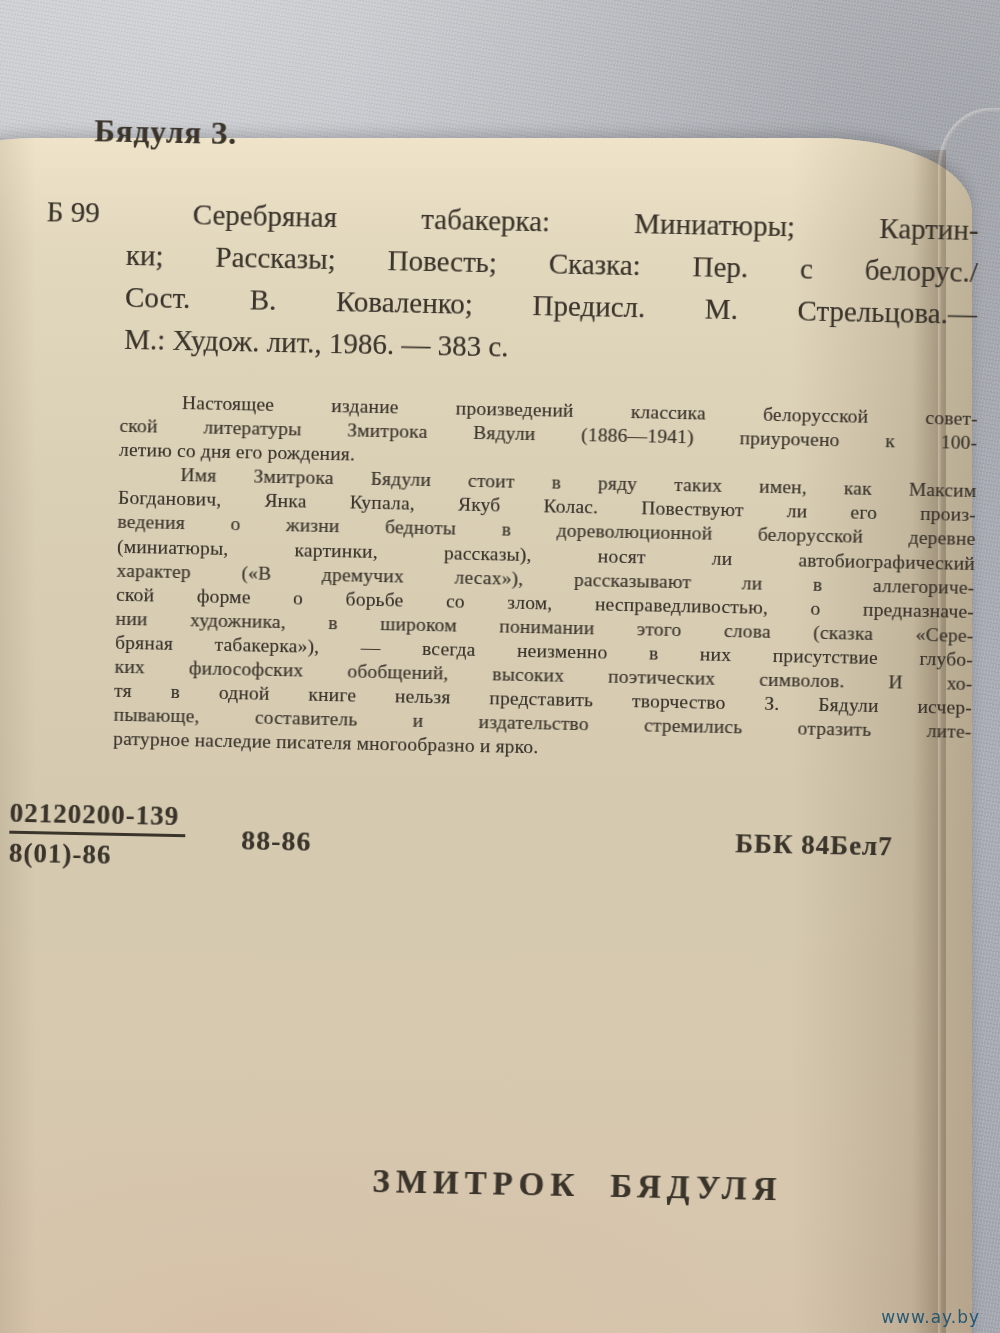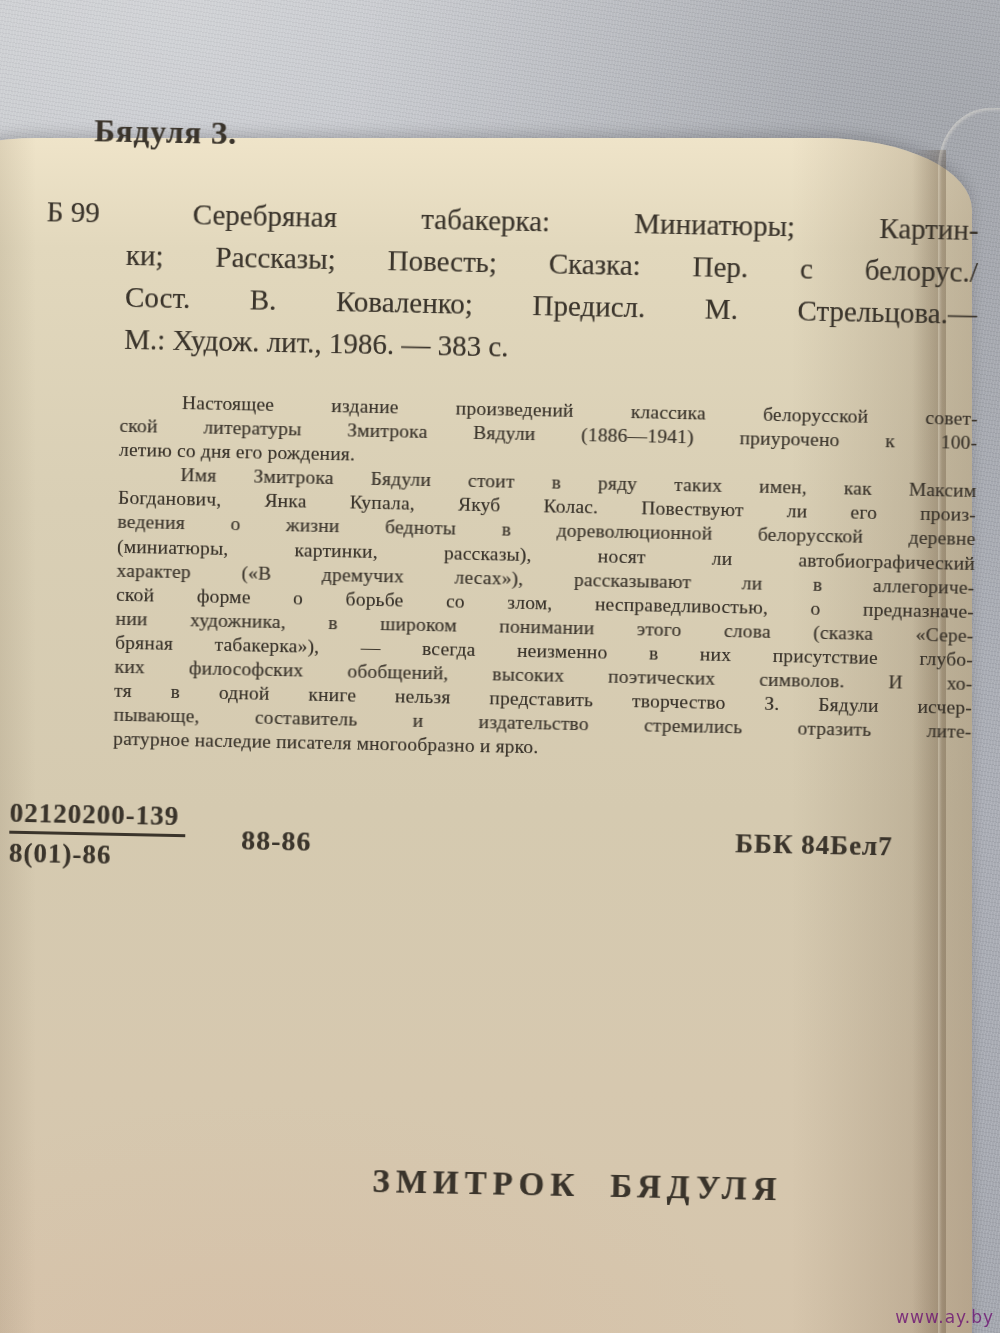--- a/index.html
+++ b/index.html
@@ -77,23 +77,23 @@
   .fraction .den{font-size:27px;letter-spacing:1px;padding-top:4px;}
   .codes-row .suffix{position:absolute;left:218px;top:22px;font-size:28px;letter-spacing:1px;}
   .codes-row .bbk{position:absolute;left:712px;top:16px;font-size:27px;letter-spacing:1px;font-weight:bold;}
 
   .footer-title{
     position:absolute;left:362px;top:1156px;
     font-size:33px;font-weight:bold;letter-spacing:6px;word-spacing:16px;white-space:nowrap;
   }
 
   .watermark{
-    position:absolute;right:6px;bottom:6px;
+    position:absolute;right:20px;bottom:6px;
     font-family:"DejaVu Sans","Liberation Sans",sans-serif;
-    font-size:17px;letter-spacing:1px;color:#701a75;opacity:.85;
+    font-size:17px;letter-spacing:1px;color:#0c4a6e;opacity:.85;
   }
 </style>
 </head>
 <body>
 
 <div class="photo">
   <div class="fabric"></div>
 
   <div class="page"></div>
   <div class="crease"></div>

